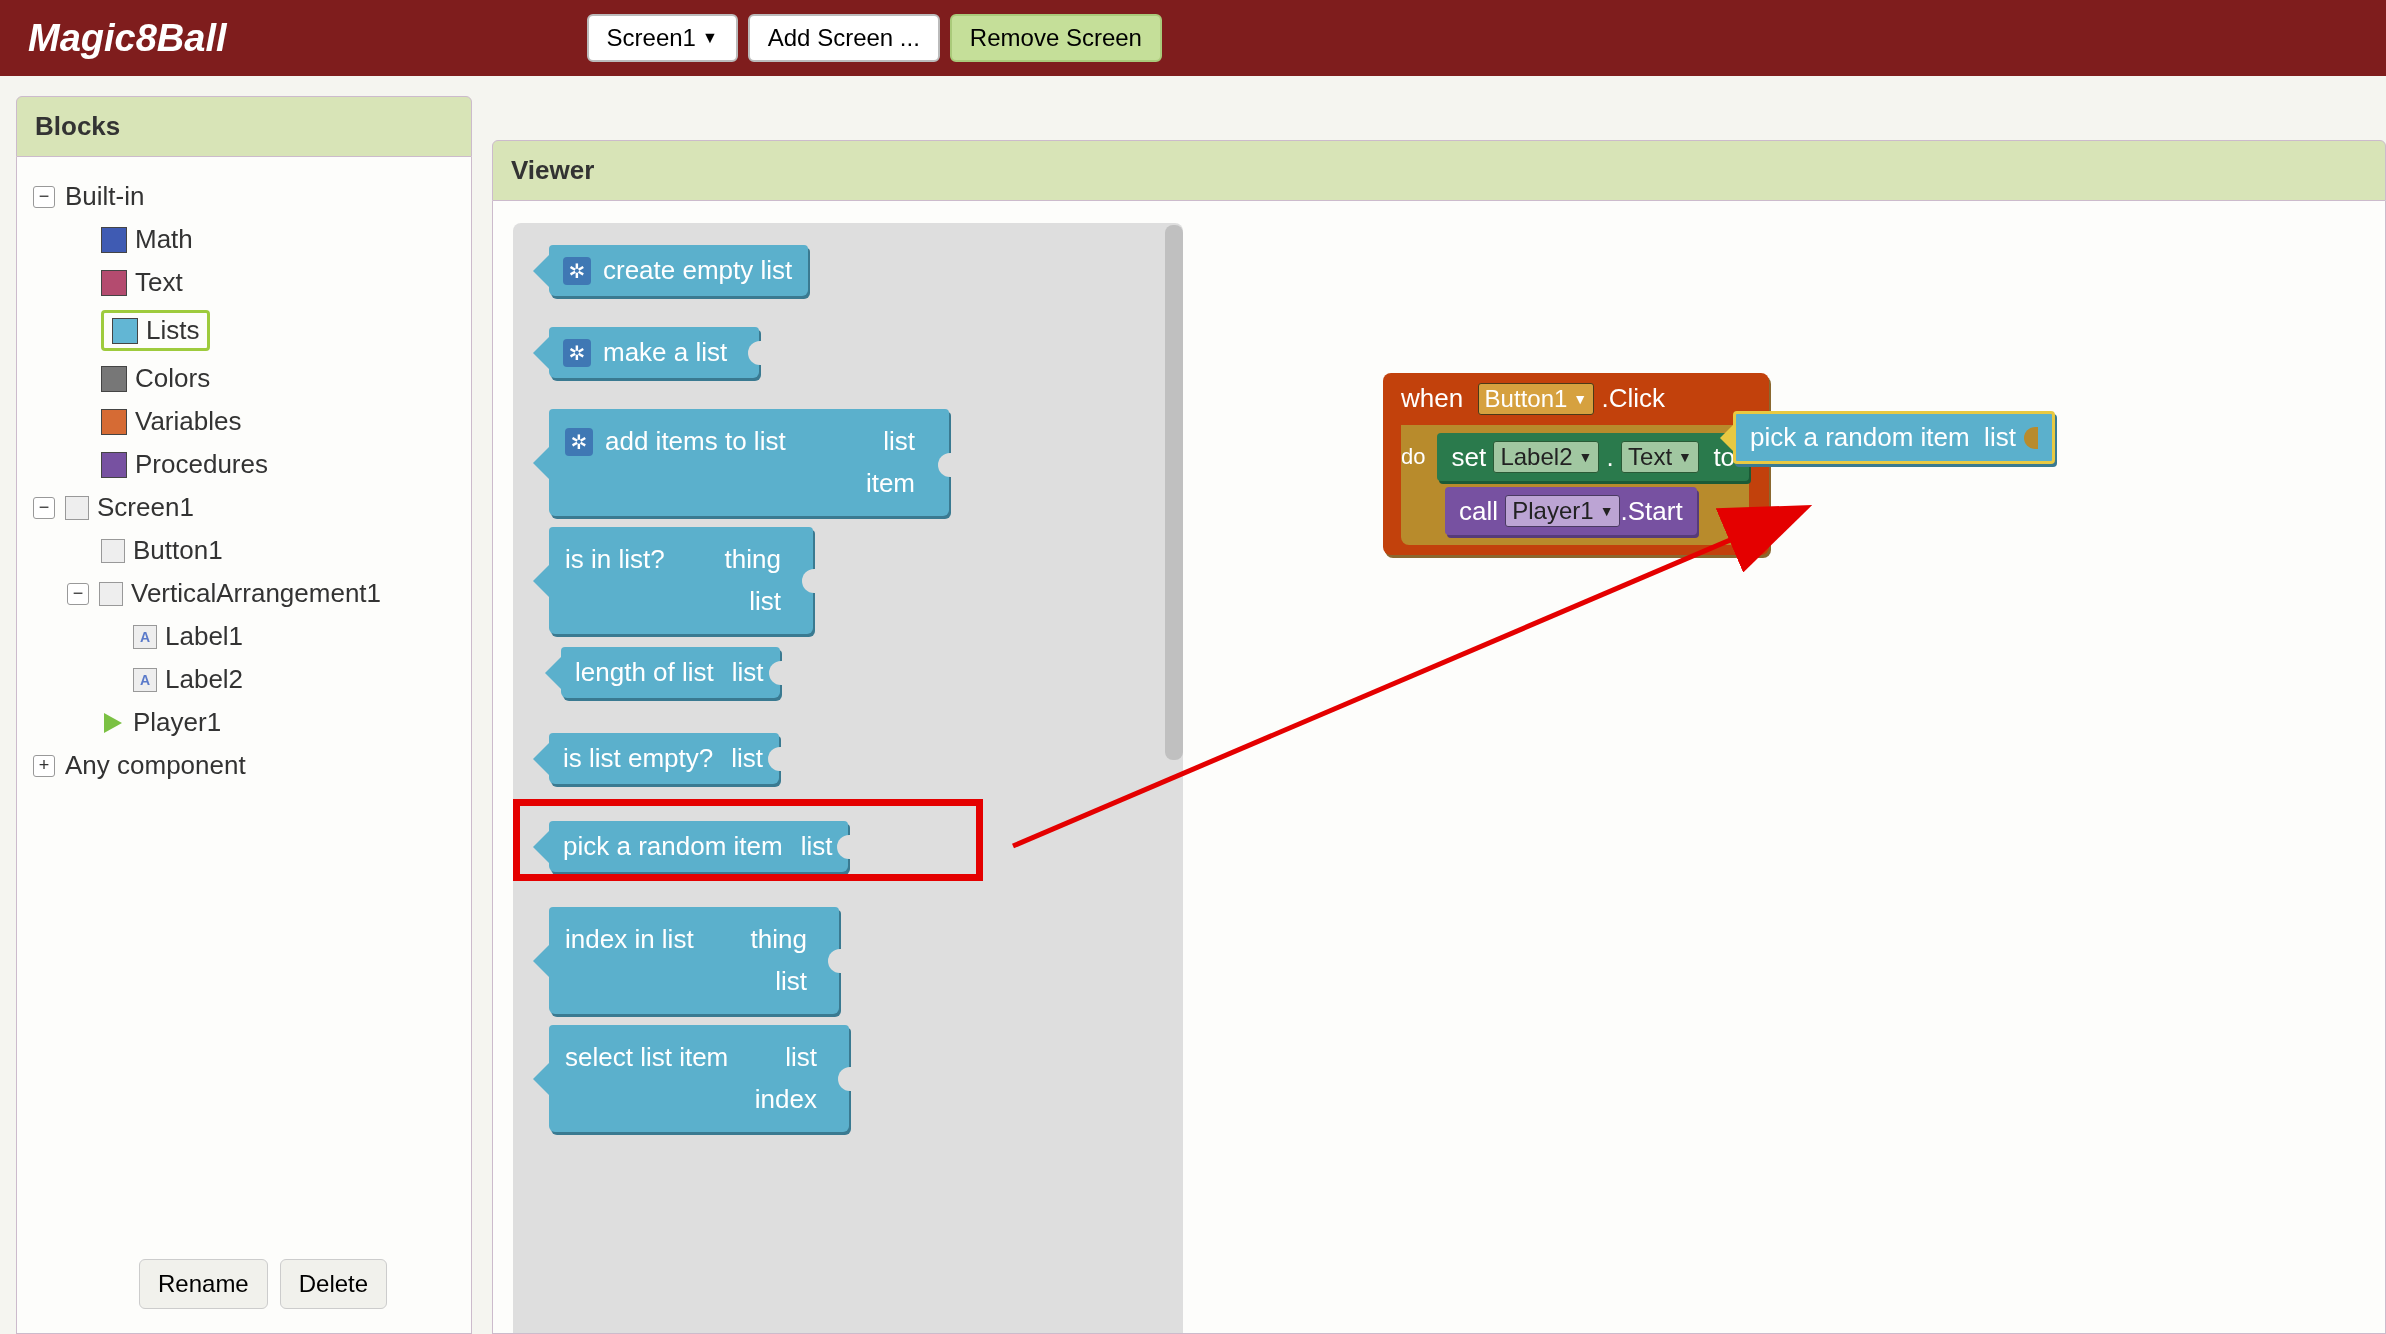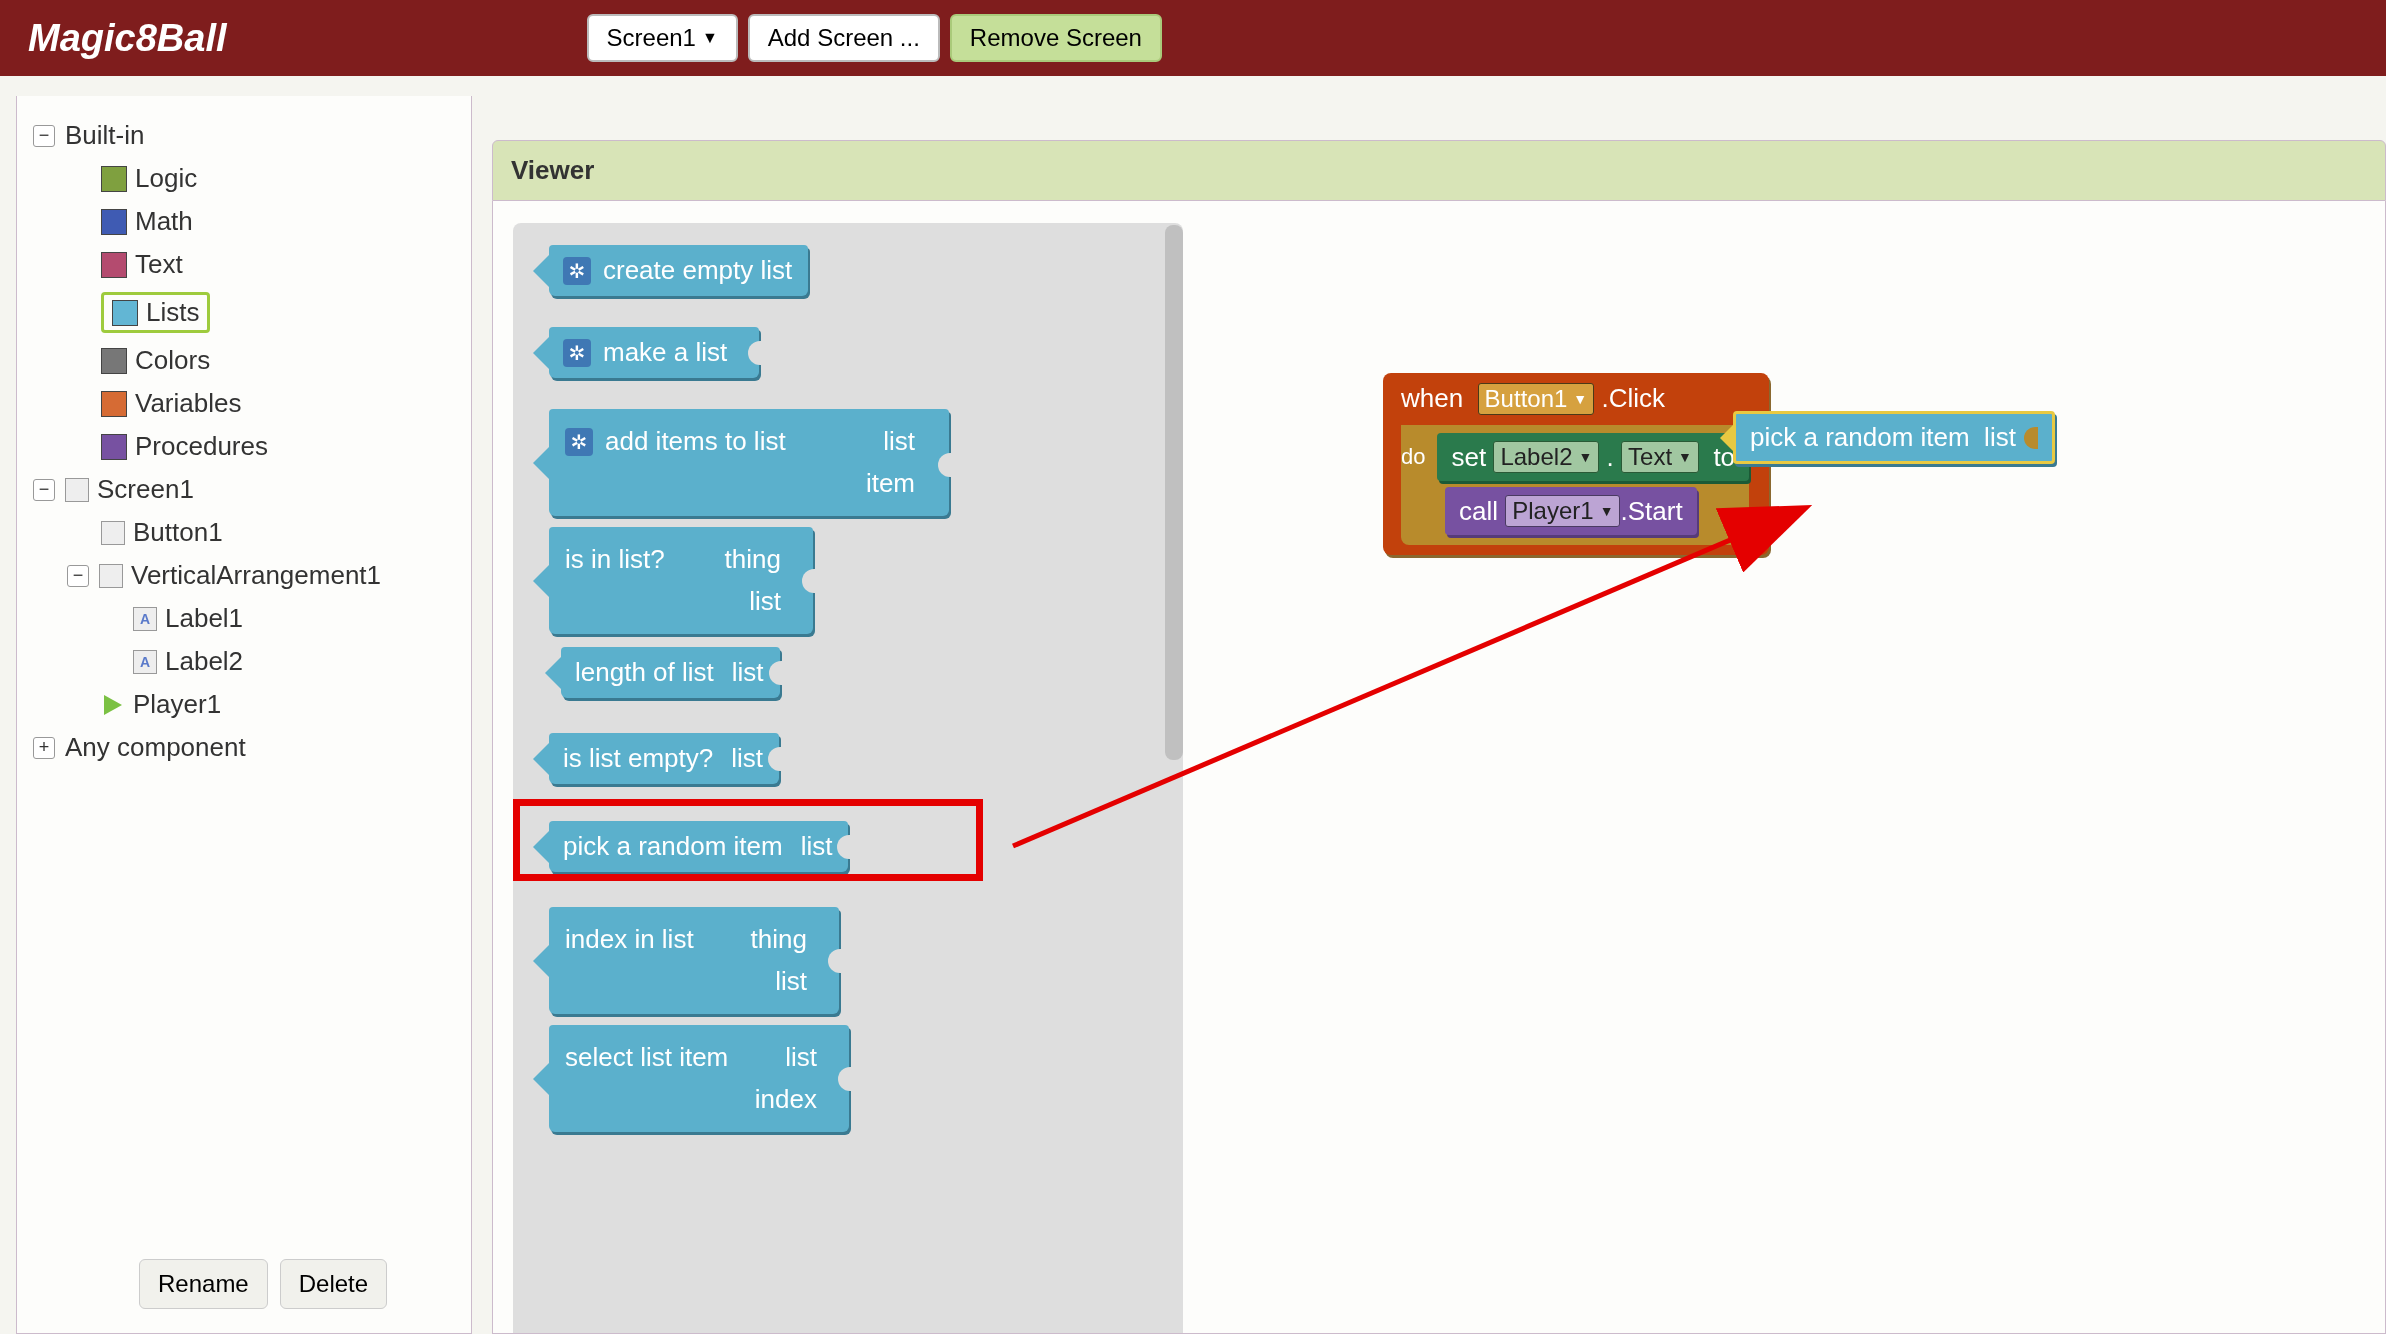--- a/index.html
+++ b/index.html
@@ -85,31 +85,27 @@
   <button class="screen-btn">
     <span>Screen1</span>
     <span class="caret">▼</span>
   </button>
   <button class="screen-btn">Add Screen ...</button>
   <button class="screen-btn remove">Remove Screen</button>
 </div>
 
 <div class="main">
   <div class="blocks-panel">
+    <div class="panel-header">Blocks</div>
     <div class="panel-body">
 
       <div class="tree-row">
         <span class="tree-toggle">−</span>
         <span>Built-in</span>
       </div>
-      <div class="tree-row">
-          <span class="tree-spacer2"></span>
-          <span class="cat-swatch sw-logic"></span>
-          <span>Logic</span>
-        </div>
       <div class="tree-row">
           <span class="tree-spacer2"></span>
           <span class="cat-swatch sw-math"></span>
           <span>Math</span>
         </div>
       <div class="tree-row">
           <span class="tree-spacer2"></span>
           <span class="cat-swatch sw-text"></span>
           <span>Text</span>
         </div>

